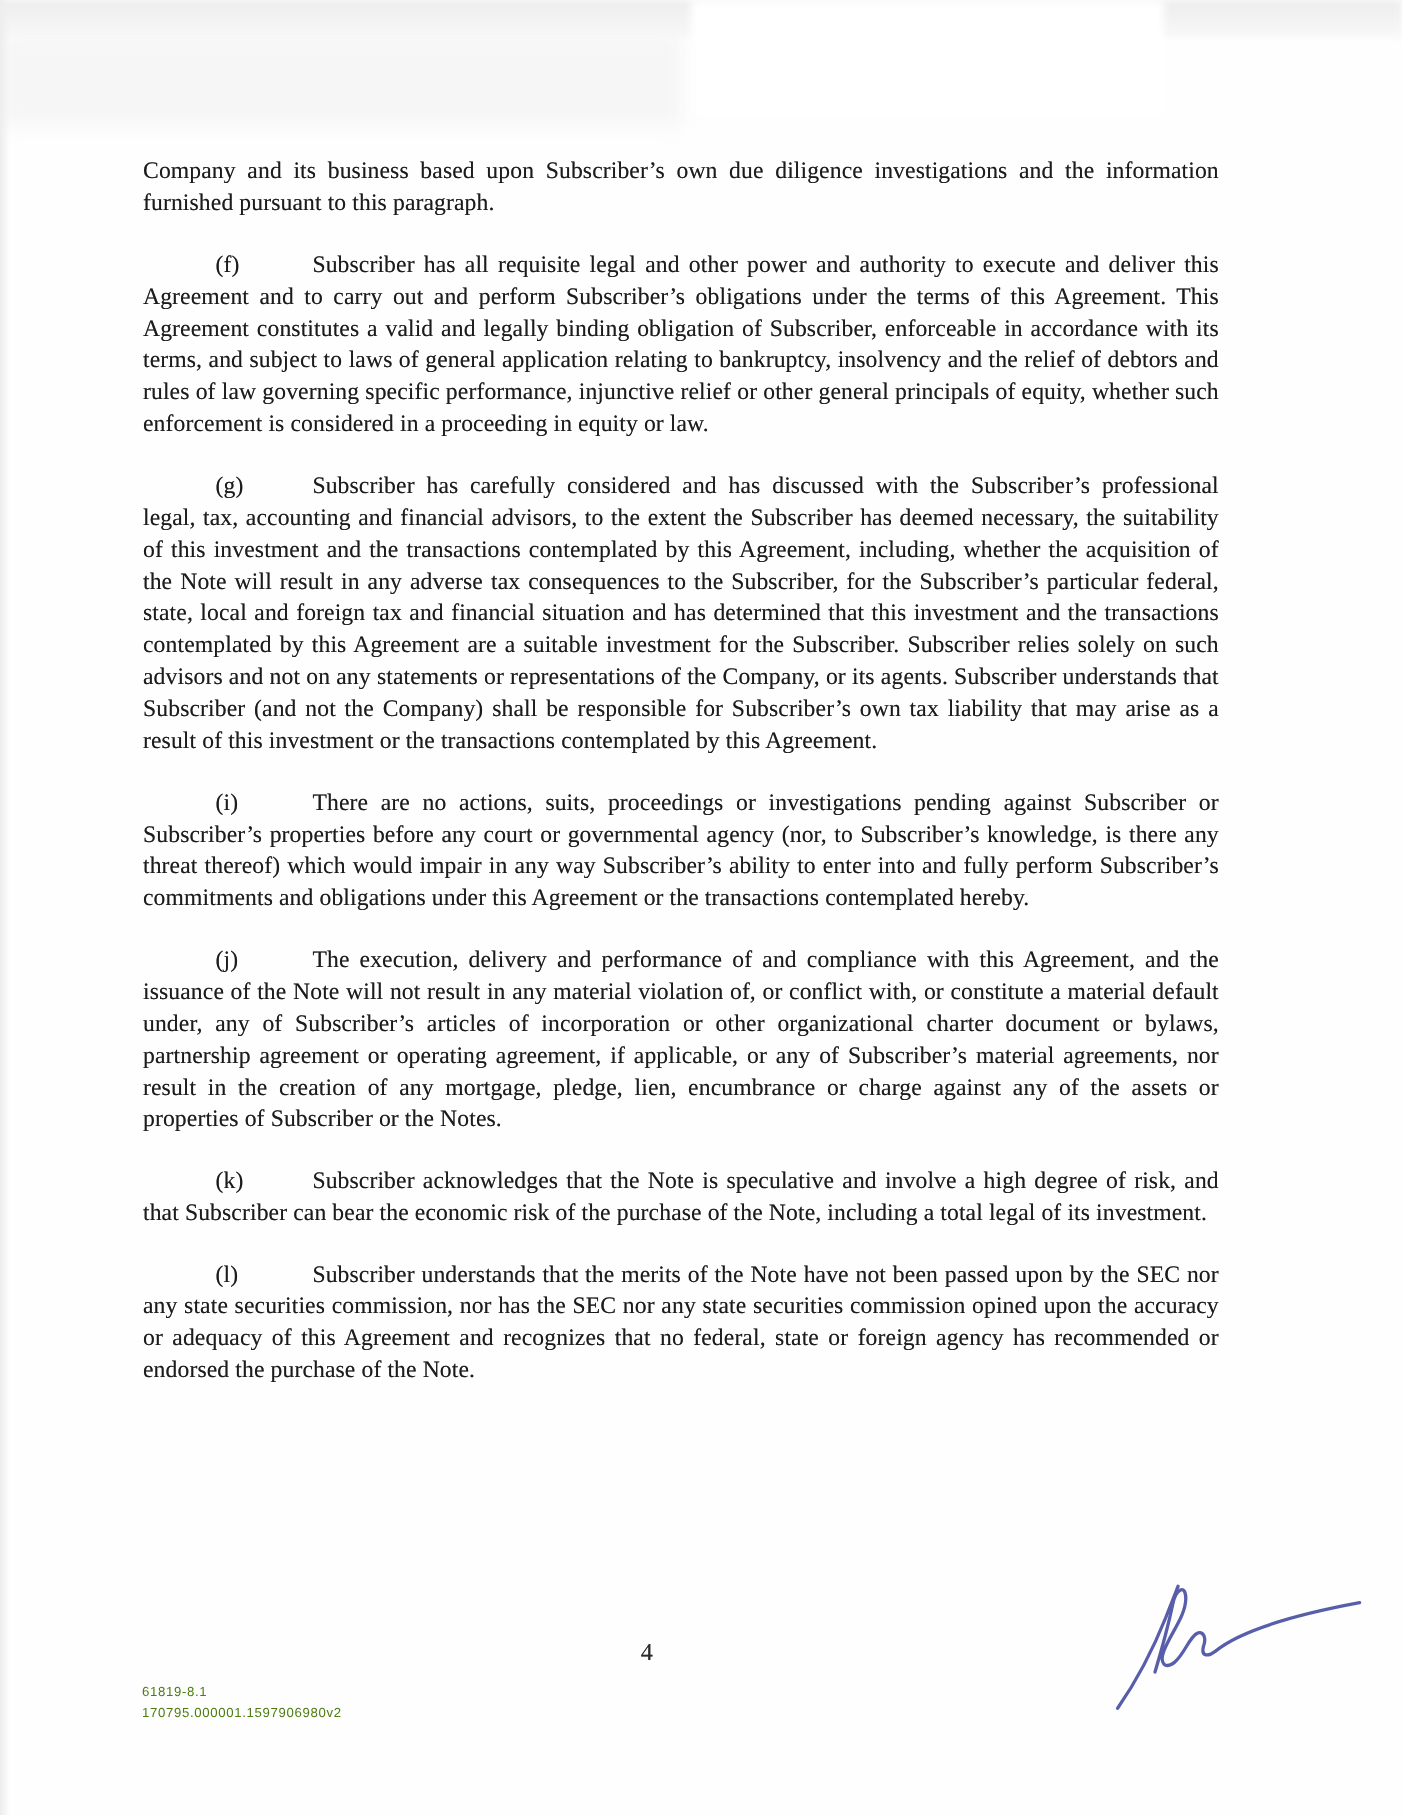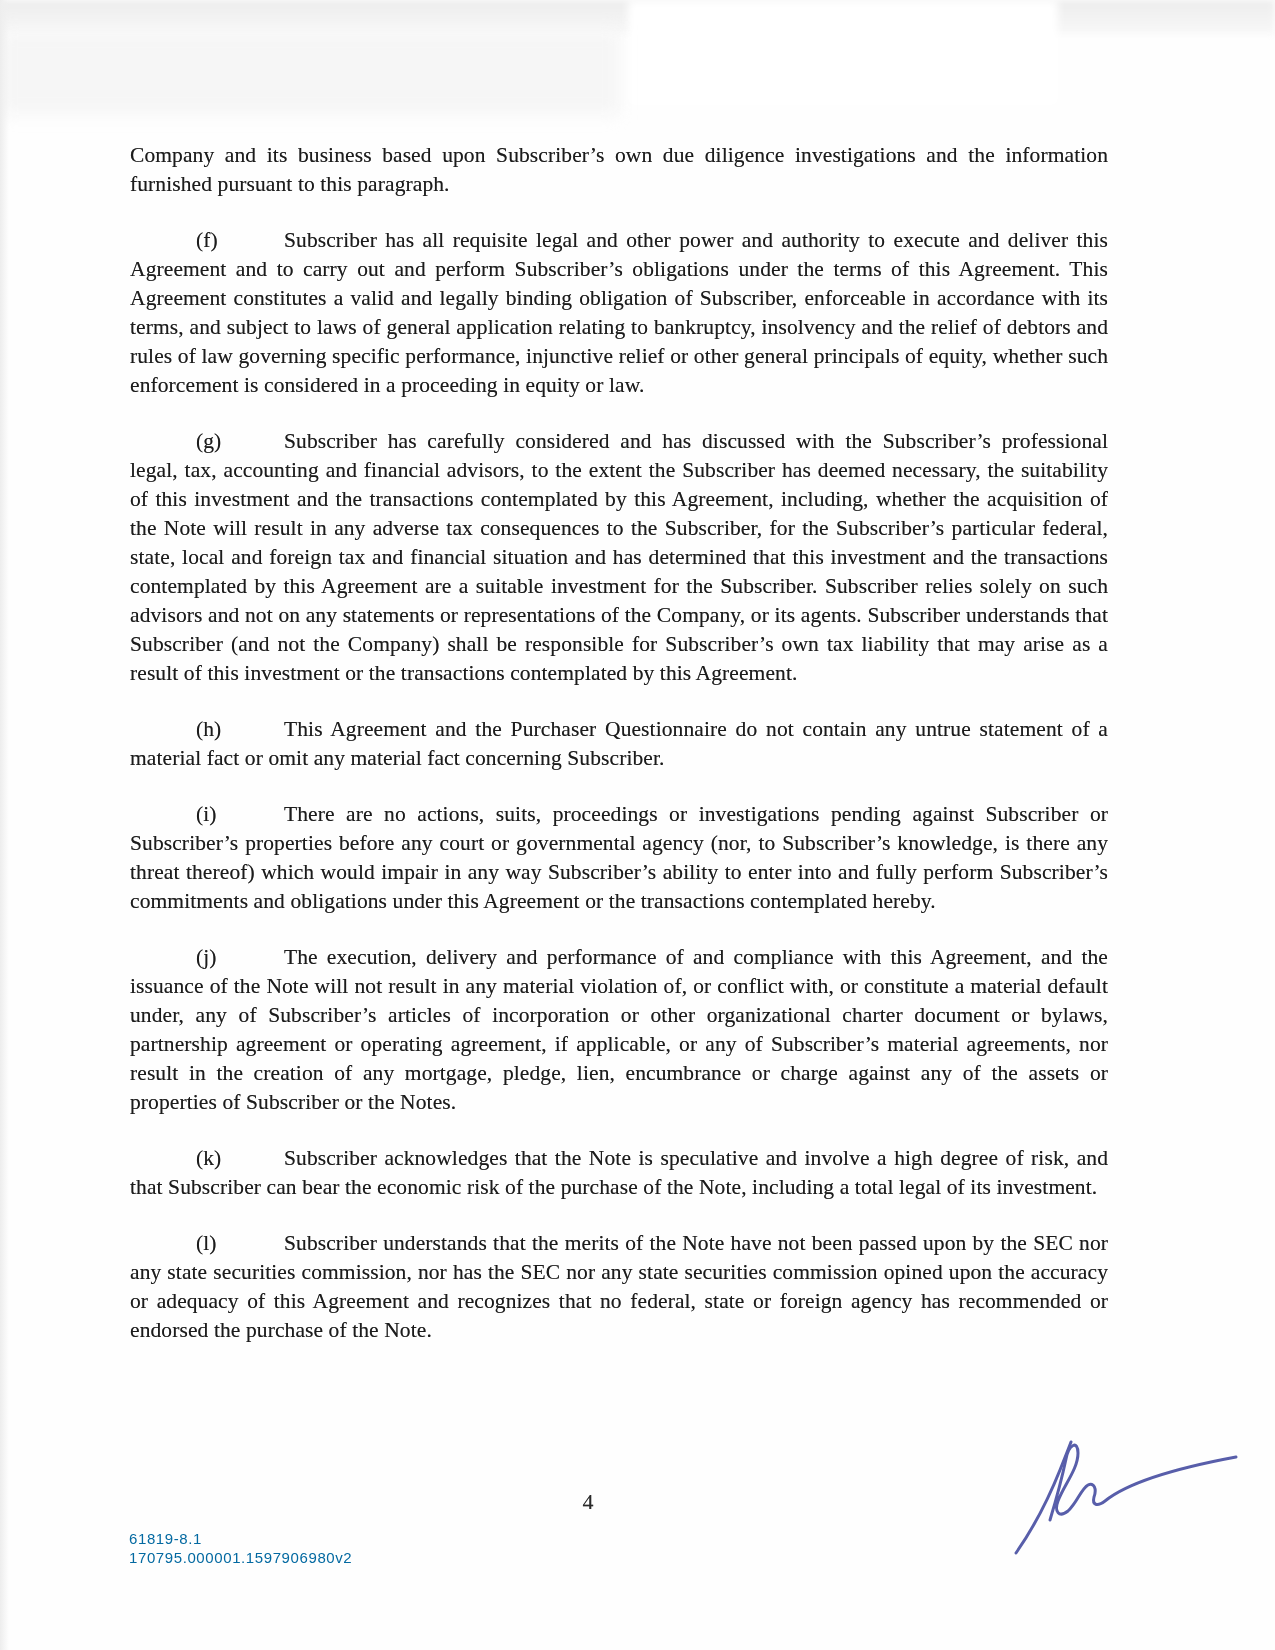--- a/index.html
+++ b/index.html
@@ -53,23 +53,23 @@
     width: 56px;
     text-align: center;
     font-size: 22px;
     color: #2a2a2a;
     text-shadow: 0 0 0.4px rgba(10,10,10,0.5);
   }
   .footer-stamp {
     position: absolute;
     left: 129px; top: 1529px;
     font-family: "Liberation Sans", sans-serif;
-    font-size: 15px;
+    font-size: 12px;
     line-height: 19px;
-    color: #0369a1;
+    color: #4d7c0f;
     letter-spacing: 0.6px;
   }
   .signature-wrap {
     position: absolute;
     left: 998px; top: 1426px;
     width: 252px; height: 132px;
   }
   .signature-wrap svg { width: 100%; height: 100%; }
 </style>
 </head>
@@ -83,21 +83,20 @@
   <div class="scan-strip-left"></div>
 
   <div class="content">
 
     <p class="para intro">Company and its business based upon Subscriber’s own due diligence investigations and the information furnished pursuant to this paragraph.</p>
 
     <p class="para lettered"><span class="plabel">(f)</span><span>Subscriber has all requisite legal and other power and authority to execute and deliver this Agreement and to carry out and perform Subscriber’s obligations under the terms of this Agreement.  This Agreement constitutes a valid and legally binding obligation of Subscriber, enforceable in accordance with its terms, and subject to laws of general application relating to bankruptcy, insolvency and the relief of debtors and rules of law governing specific performance, injunctive relief or other general principals of equity, whether such enforcement is considered in a proceeding in equity or law.</span></p>
 
     <p class="para lettered"><span class="plabel">(g)</span><span>Subscriber has carefully considered and has discussed with the Subscriber’s professional legal, tax, accounting and financial advisors, to the extent the Subscriber has deemed necessary, the suitability of this investment and the transactions contemplated by this Agreement, including, whether the acquisition of the Note will result in any adverse tax consequences to the Subscriber, for the Subscriber’s particular federal, state, local and foreign tax and financial situation and has determined that this investment and the transactions contemplated by this Agreement are a suitable investment for the Subscriber.  Subscriber relies solely on such advisors and not on any statements or representations of the Company, or its agents.  Subscriber understands that Subscriber (and not the Company) shall be responsible for Subscriber’s own tax liability that may arise as a result of this investment or the transactions contemplated by this Agreement.</span></p>
 
-    <p class="para lettered"><span class="plabel">(h)</span><span>This Agreement and the Purchaser Questionnaire do not contain any untrue statement of a material fact or omit any material fact concerning Subscriber.</span></p>
 
     <p class="para lettered"><span class="plabel">(i)</span><span>There are no actions, suits, proceedings or investigations pending against Subscriber or Subscriber’s properties before any court or governmental agency (nor, to Subscriber’s knowledge, is there any threat thereof) which would impair in any way Subscriber’s ability to enter into and fully perform Subscriber’s commitments and obligations under this Agreement or the transactions contemplated hereby.</span></p>
 
     <p class="para lettered"><span class="plabel">(j)</span><span>The execution, delivery and performance of and compliance with this Agreement, and the issuance of the Note will not result in any material violation of, or conflict with, or constitute a material default under, any of Subscriber’s articles of incorporation or other organizational charter document or bylaws, partnership agreement or operating agreement, if applicable, or any of Subscriber’s material agreements, nor result in the creation of any mortgage, pledge, lien, encumbrance or charge against any of the assets or properties of Subscriber or the Notes.</span></p>
 
     <p class="para lettered"><span class="plabel">(k)</span><span>Subscriber acknowledges that the Note is speculative and involve a high degree of risk, and that Subscriber can bear the economic risk of the purchase of the Note, including a total legal of its investment.</span></p>
 
     <p class="para lettered"><span class="plabel">(l)</span><span>Subscriber understands that the merits of the Note have not been passed upon by the SEC nor any state securities commission, nor has the SEC nor any state securities commission opined upon the accuracy or adequacy of this Agreement and recognizes that no federal, state or foreign agency has recommended or endorsed the purchase of the Note.</span></p>
 
   </div>

